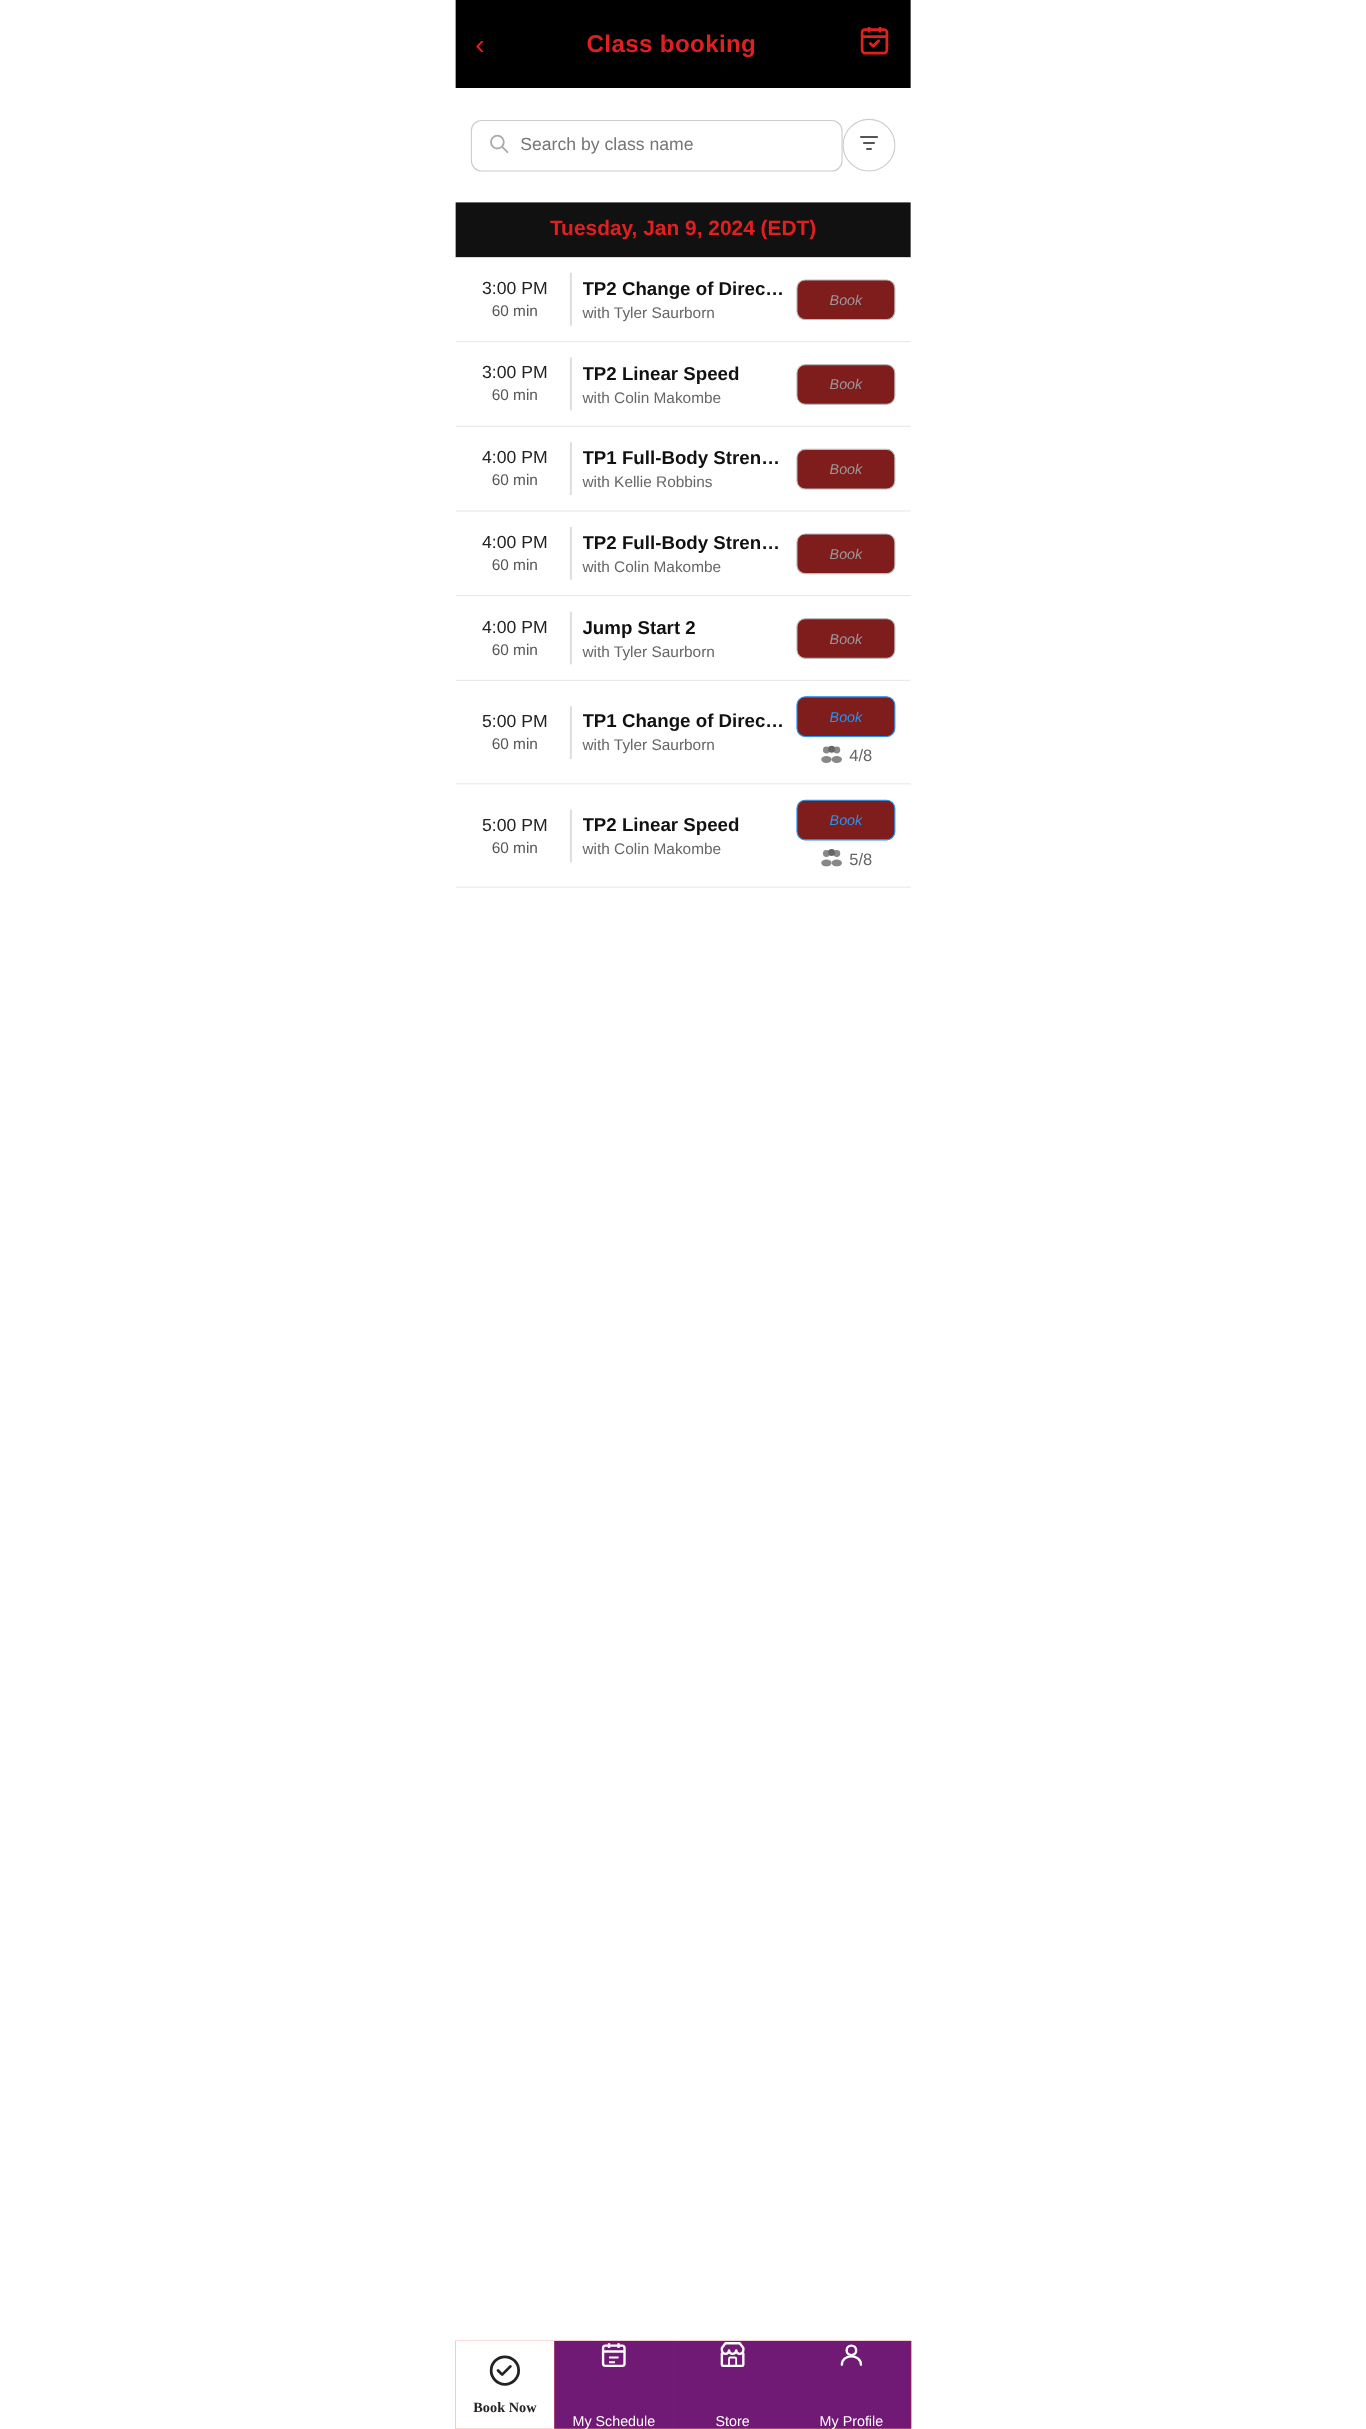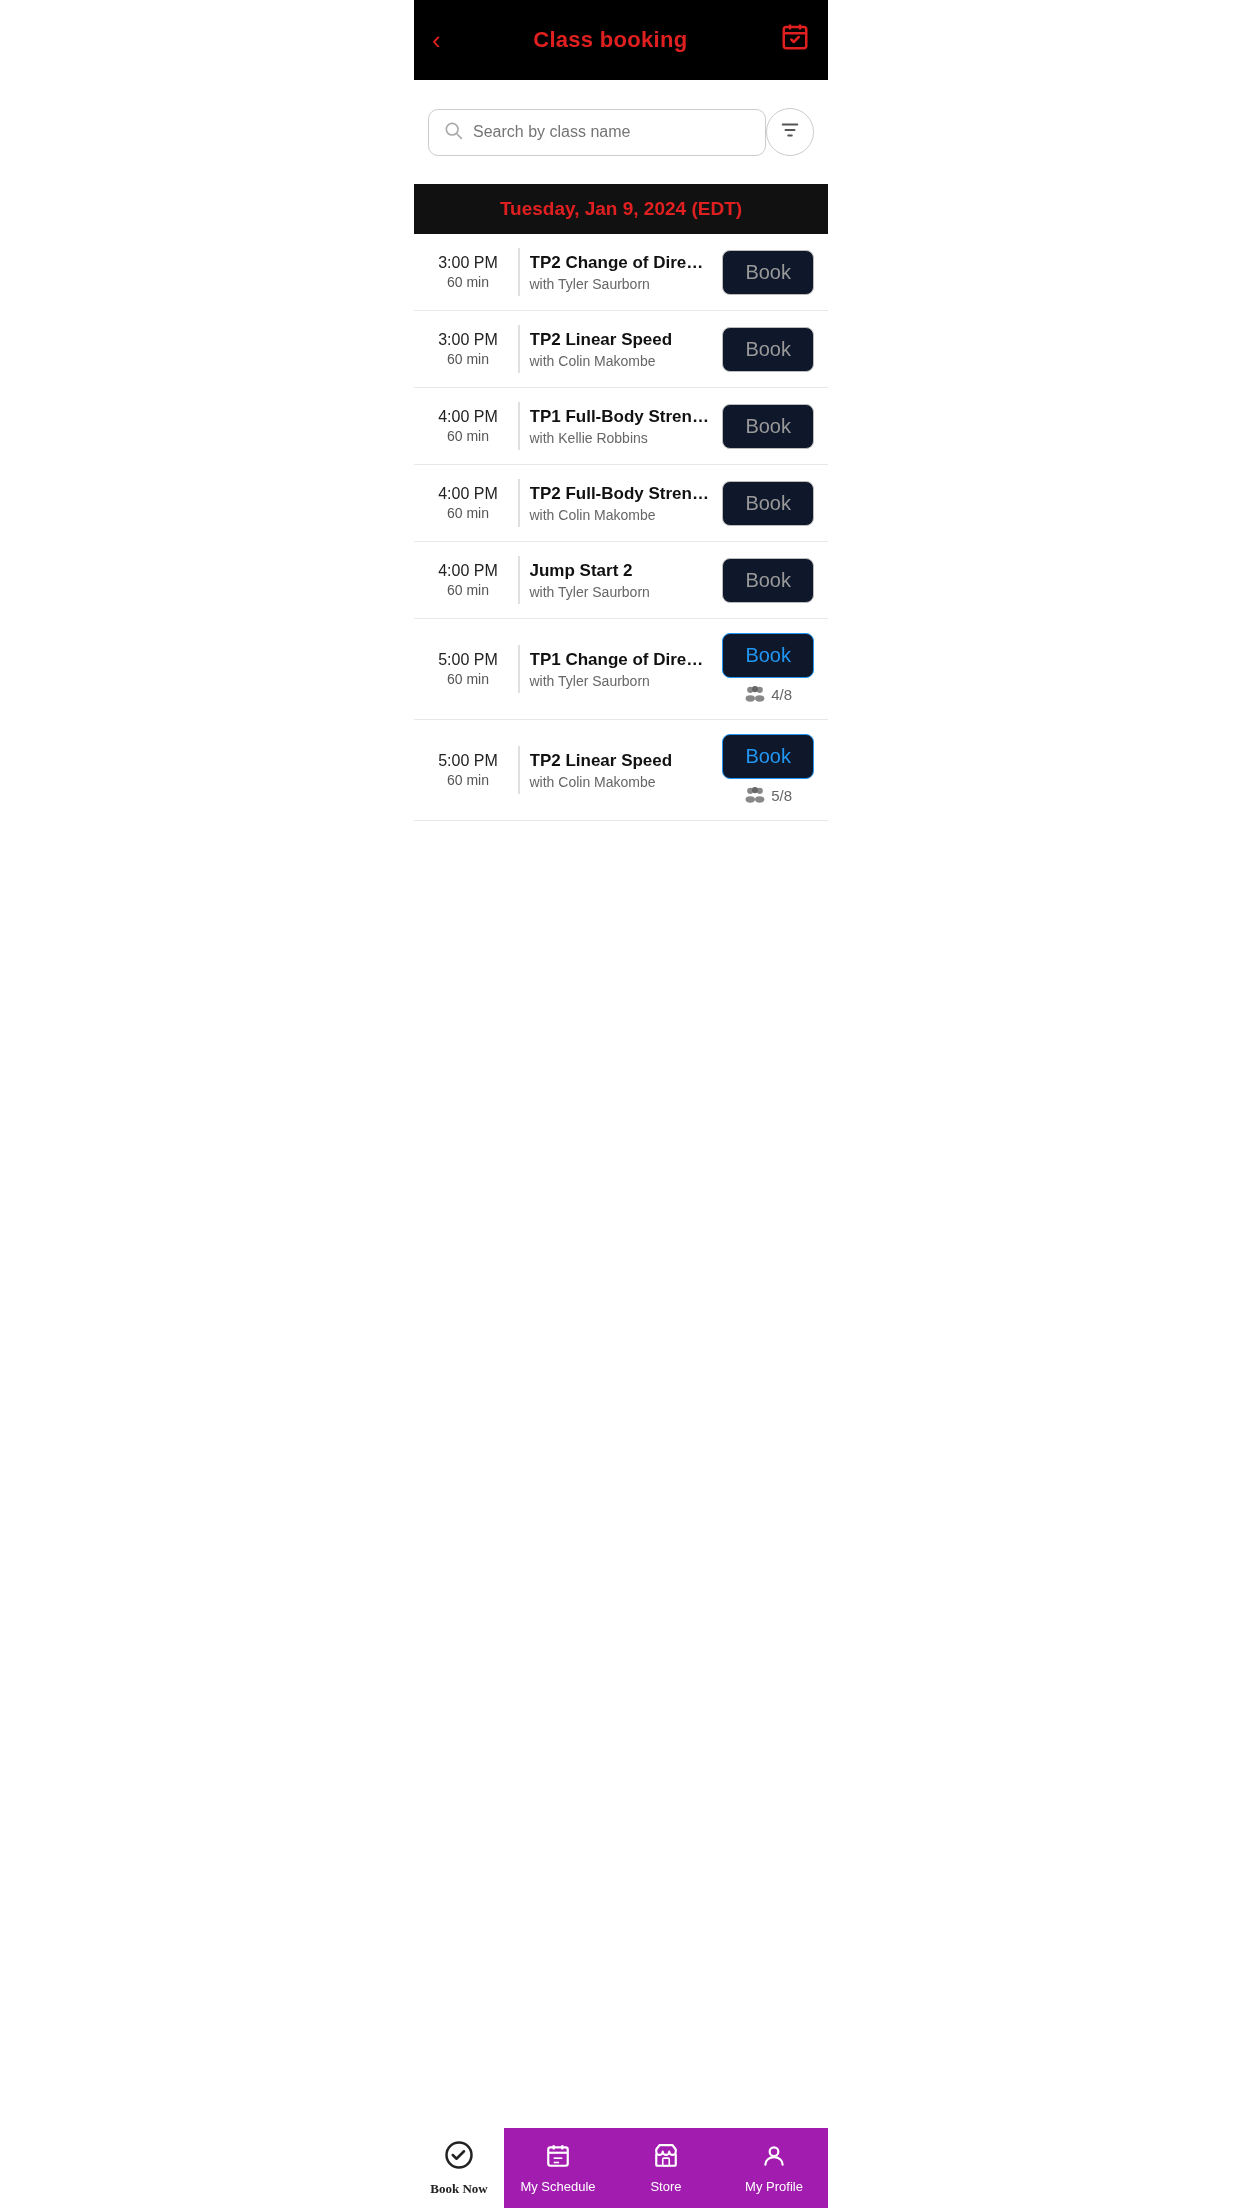--- a/index.html
+++ b/index.html
@@ -163,27 +163,28 @@
       display: flex;
       flex-direction: column;
       align-items: center;
       flex-shrink: 0;
     }
 
     .book-btn {
       border: 1.5px solid #bbb;
       border-radius: 8px;
       padding: 10px 22px;
-      font-size: 20px;
+      font-size: 13px;
       color: #999;
-      background: #0f172a;
+      background: #7f1d1d;
       cursor: pointer;
       font-weight: 500;
       min-width: 90px;
       text-align: center;
+      font-style: italic;
     }
 
     .book-btn.available {
       border-color: #2196F3;
       color: #2196F3;
     }
 
     .capacity-info {
       display: flex;
       align-items: center;
@@ -210,21 +211,22 @@
       flex: 1;
       display: flex;
       flex-direction: column;
       align-items: center;
       justify-content: center;
       gap: 4px;
       cursor: pointer;
     }
 
     .nav-item.active-white {
-      background: #a21caf;
+      background: #701a75;
+      justify-content: space-between;
     }
 
     .nav-item.book-now {
       background: #fff;
       flex: 0 0 90px;
       font-family: Liberation Serif, serif;
     }
 
     .nav-icon {
       font-size: 24px;

